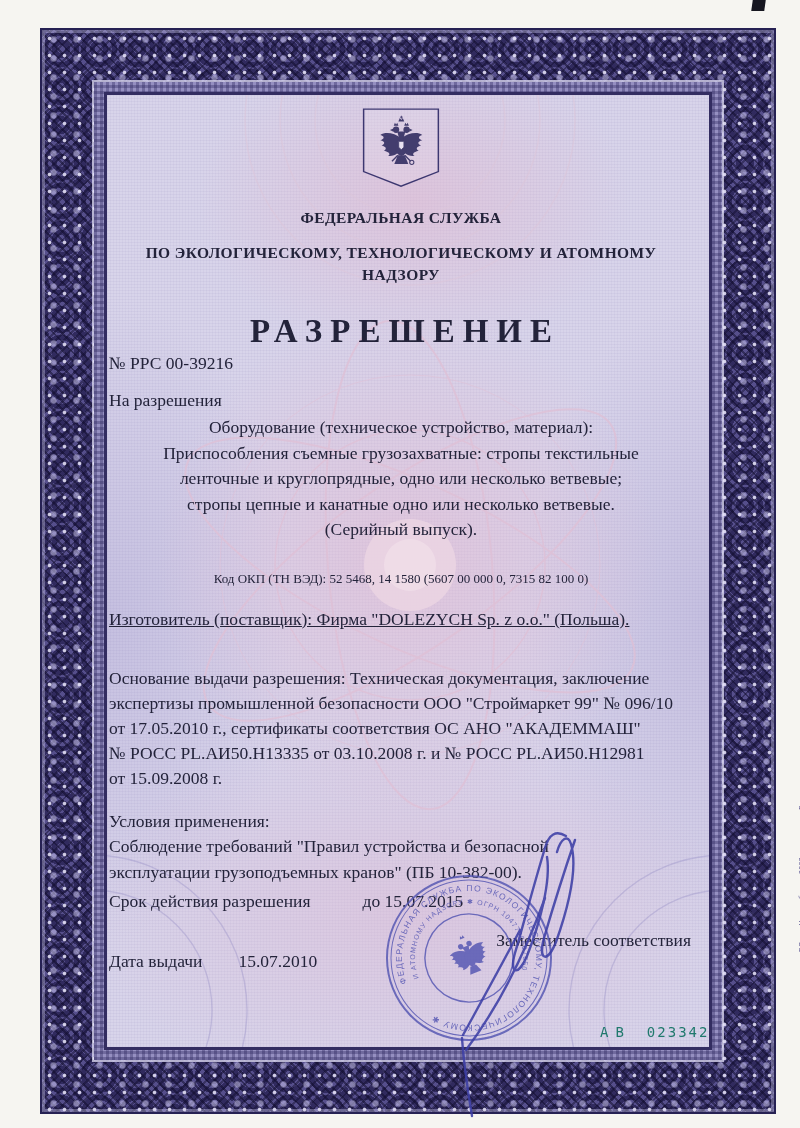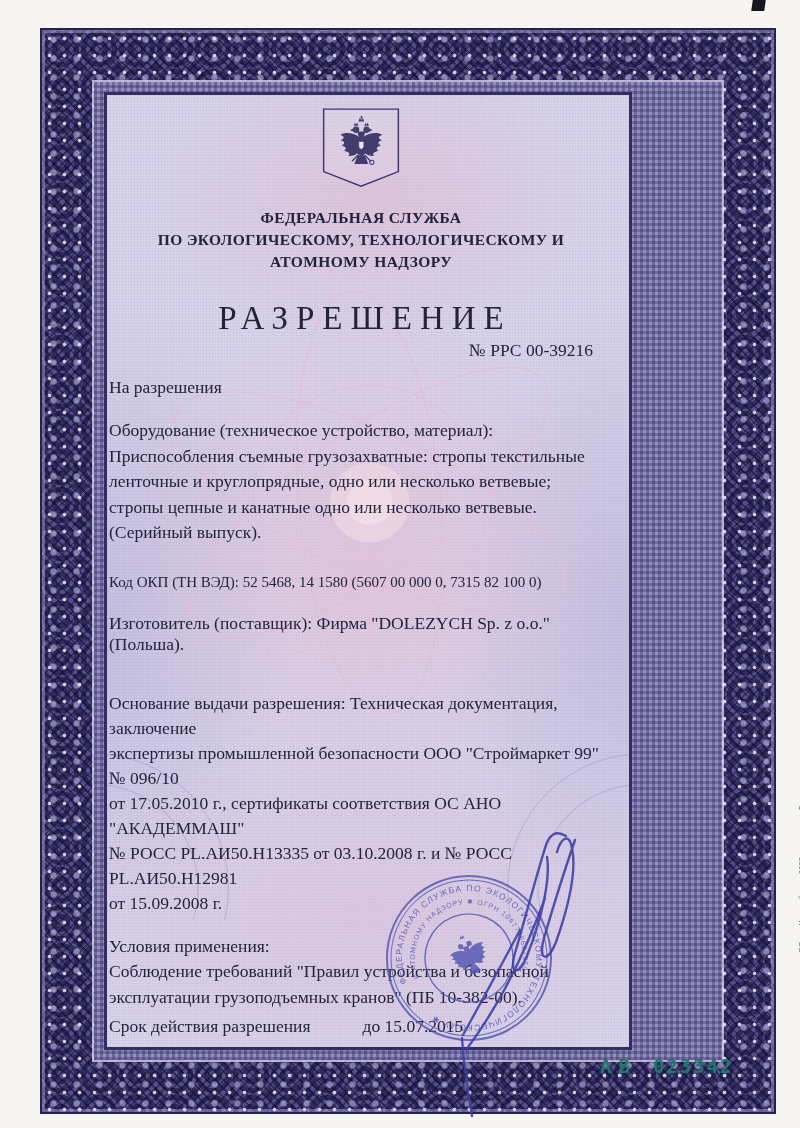--- a/index.html
+++ b/index.html
@@ -16,59 +16,59 @@
       repeating-linear-gradient(45deg, rgba(16,12,44,.5) 0 2px, transparent 2px 6px),
       repeating-linear-gradient(135deg, rgba(16,12,44,.42) 0 2px, transparent 2px 6px),
       repeating-radial-gradient(circle at 50% 50%, rgba(125,117,185,.38) 0 4px, rgba(28,22,66,.38) 4px 9px);
     background-size:15px 17px,23px 19px,auto,auto,38px 38px;
     box-shadow:inset 0 0 0 3px rgba(222,218,248,.35);}
   .mid-band{position:absolute;left:94px;top:82px;right:78px;bottom:68px;
     width:auto;height:auto;background:#958fc1;
     background-image:repeating-linear-gradient(90deg, rgba(42,36,92,.35) 0 3px, transparent 3px 6px),
                      repeating-linear-gradient(0deg, rgba(42,36,92,.35) 0 3px, transparent 3px 6px);
     box-shadow:0 0 0 2px rgba(228,225,250,.75);}
-  .interior{position:absolute;left:104px;top:92px;width:528px;height:958px;
+  .interior{position:absolute;left:104px;top:92px;width:608px;height:958px;
     border:3px solid #332d61;box-sizing:border-box;overflow:hidden;
     background-color:#d8d4ea;
     background-image:
       radial-gradient(300px 215px at 51% 11%, rgba(225,183,207,.55), transparent 72%),
       radial-gradient(350px 350px at 50% 49%, rgba(228,186,210,.6), transparent 72%),
       radial-gradient(430px 250px at 50% 86%, rgba(222,186,212,.5), transparent 75%),
       radial-gradient(250px 430px at 0% 55%, rgba(148,138,198,.28), transparent 75%),
       radial-gradient(250px 430px at 100% 55%, rgba(148,138,198,.28), transparent 75%),
       repeating-linear-gradient(0deg, rgba(118,108,168,.07) 0 1px, transparent 1px 3px),
       repeating-linear-gradient(90deg, rgba(118,108,168,.06) 0 1px, transparent 1px 3px);}
   .watermark{position:absolute;inset:0;pointer-events:none;}
 
   
   .content{position:relative;z-index:2;padding:0 16px 0 2px;}
   .herb{display:block;margin:8px auto 0;width:92px;height:98px;}
   .agency{margin-top:6px;text-align:center;font-weight:bold;font-size:15.5px;line-height:22px;letter-spacing:.4px;}
-  .title{margin-top:27px;text-align:center;font-weight:normal;font-size:33px;letter-spacing:8px;text-indent:8px;}
-  .number-line{margin-top:3px;text-align:right;padding-right:20px;font-size:17.5px;}
+  .title{margin-top:27px;text-align:center;font-weight:bold;font-size:33px;letter-spacing:8px;text-indent:8px;}
+  .number-line{margin-top:3px;text-align:left;padding-right:20px;font-size:17.5px;}
   .p{font-size:17.5px;line-height:25.5px;white-space:pre-line;}
   .app-label{margin-top:16px;font-size:17.5px;}
-  .equipment{margin-top:20px;}
-  .okp{margin-top:28px;font-size:15px;}
-  .manufacturer{margin-top:22px;font-size:17.5px;}
+  .equipment{margin-top:4px;text-align:center;}
+  .okp{margin-top:28px;font-size:13px;text-align:center;}
+  .manufacturer{margin-top:22px;font-size:17.5px;text-decoration:underline;}
   .basis{margin-top:36px;line-height:25px;}
   .conditions{margin-top:18px;}
   .validity{margin-top:6px;font-size:17.5px;}
   .validity .gap{display:inline-block;width:52px;}
   .bottom-row{margin-top:16px;display:flex;justify-content:space-between;align-items:flex-start;}
   .issue{margin-top:23px;font-size:17.5px;}
   .issue .gap{display:inline-block;width:36px;}
   .signatory{text-align:right;font-size:17.5px;line-height:24px;padding-right:2px;}
 
   
   .overlay{position:absolute;inset:0;z-index:3;pointer-events:none;}
   .stamp{position:absolute;left:382px;top:871px;width:174px;height:174px;opacity:.82;}
   .signature-svg{position:absolute;left:0;top:0;width:800px;height:1128px;}
-  .serial{position:absolute;left:600px;top:1055px;font-family:"DejaVu Sans Mono",monospace;
-          font-weight:bold;font-size:19px;color:#20796d;}
+  .serial{position:absolute;left:600px;top:1024px;font-family:"DejaVu Sans Mono",monospace;
+          font-weight:normal;font-size:14px;color:#20796d;}
   .serial .series{letter-spacing:7px;margin-right:16px;}
   .serial .num{letter-spacing:2px;}
   .imprint{position:absolute;left:798px;top:952px;transform:rotate(-90deg);transform-origin:0 0;
            font-family:"Liberation Sans",sans-serif;font-size:7px;color:#5c5694;letter-spacing:.4px;white-space:nowrap;}
   .artifact{position:absolute;left:752px;top:0;width:13px;height:11px;background:#161620;transform:skewX(-8deg);}
 </style>
 </head>
 <body>
 
 <div class="page">
@@ -123,21 +123,21 @@
             <path d="M44,71 l-10,10 m22,-10 l10,10" stroke="#433d6e" stroke-width="2.4" fill="none"></path>
             <circle cx="68" cy="83" r="3.6" fill="none" stroke="#433d6e" stroke-width="1.8"></circle>
             <path d="M45.5,47 h9 v10 l-4.5,4.5 -4.5,-4.5 z" fill="#e9e2f2" stroke="#433d6e" stroke-width="1.4"></path>
           </g>
         </defs>
         <path d="M14,10 H136 V112 L75,136 L14,112 Z" fill="rgba(240,232,244,.18)" stroke="#3c3770" stroke-width="2.4"></path>
         <use href="#eagle" transform="translate(28,18) scale(0.95)"></use>
       </svg>
 
       <div class="agency">ФЕДЕРАЛЬНАЯ СЛУЖБА</div>
-      <div class="agency" style="margin-top:0">ПО ЭКОЛОГИЧЕСКОМУ, ТЕХНОЛОГИЧЕСКОМУ И АТОМНОМУ НАДЗОРУ</div>
+      <div class="agency" style="margin-top:13px">ПО ЭКОЛОГИЧЕСКОМУ, ТЕХНОЛОГИЧЕСКОМУ И АТОМНОМУ НАДЗОРУ</div>
 
       <div class="title">РАЗРЕШЕНИЕ</div>
       <div class="number-line">№  РРС 00-39216</div>
 
       <div class="app-label">На разрешения</div>
 
       <div class="p equipment">Оборудование (техническое устройство, материал):
 Приспособления съемные грузозахватные: стропы текстильные
 ленточные и круглопрядные, одно или несколько ветвевые;
 стропы цепные и канатные одно или несколько ветвевые.

